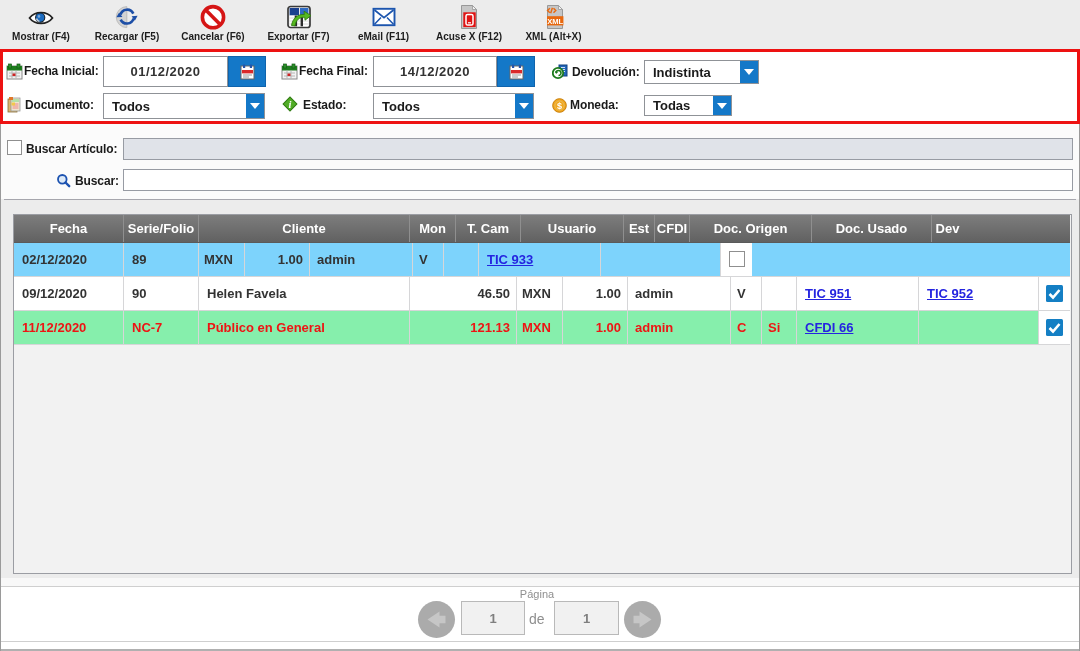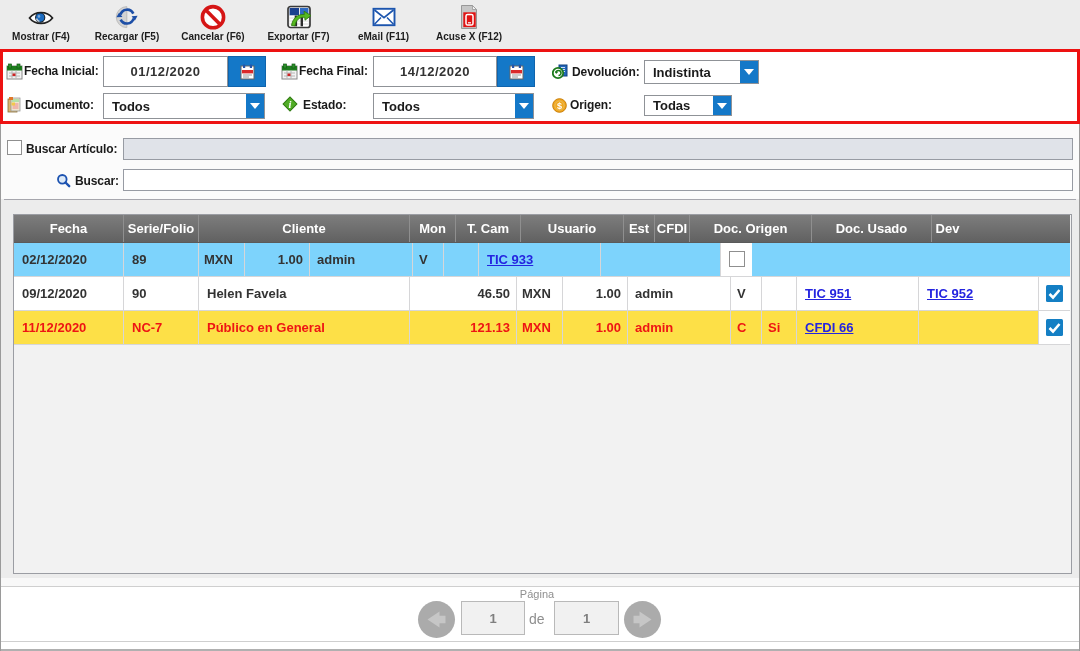--- a/index.html
+++ b/index.html
@@ -103,20 +103,30 @@
   <div class="tbtn" style="left:414px;">
     <svg class="ic" width="26" height="26" viewBox="0 0 26 26">
       <path d="M5.5 1.5 H16.5 L20.5 5.5 V24.5 H5.5 Z" fill="#c6c6c6" stroke="#989898" stroke-width="1"></path>
       <path d="M16.5 1.5 L16.5 5.5 L20.5 5.5 Z" fill="#f2f2f2" stroke="#989898" stroke-width=".8"></path>
       <rect x="7.3" y="8.3" width="12.4" height="14.8" fill="#e01414"></rect>
       <rect x="10" y="10.5" width="7" height="10.5" rx="1.6" fill="none" stroke="#fff" stroke-width="1.5"></rect>
       <path d="M12 18.8 h3" stroke="#fff" stroke-width="1.2"></path>
     </svg>
     <span class="lb">Acuse X (F12)</span>
   </div>
+  <div class="tbtn" style="left:498.5px;">
+    <svg class="ic" width="30" height="26" viewBox="0 0 30 26">
+      <path d="M8.5 1.5 H19.5 L23.5 5.5 V24.5 H8.5 Z" fill="#c6c6c6" stroke="#989898" stroke-width="1"></path>
+      <path d="M19.5 1.5 L19.5 5.5 L23.5 5.5 Z" fill="#f2f2f2" stroke="#989898" stroke-width=".8"></path>
+      <path d="M10.8 4.2 l-2.3 2.3 2.3 2.3 M14.5 4.2 l2.3 2.3 -2.3 2.3 M13.4 3.8 l-1.7 5.4" fill="none" stroke="#e8680e" stroke-width="1.4"></path>
+      <rect x="8" y="12.2" width="16.4" height="9.2" fill="#e8680e"></rect>
+      <text x="16.2" y="19.6" font-family="Liberation Sans,sans-serif" font-size="7.6" font-weight="bold" fill="#fff" text-anchor="middle">XML</text>
+    </svg>
+    <span class="lb">XML (Alt+X)</span>
+  </div>
 
   <div id="fpanel">
 
     <svg class="abs" style="left:3px;top:11px;" width="17" height="17" viewBox="0 0 17 17">
       <rect x="1" y="3" width="15" height="13" fill="#f3f3f3" stroke="#888" stroke-width="1"></rect>
       <rect x="1" y="3" width="15" height="4.5" fill="#1e7d1e"></rect>
       <rect x="2.5" y="1" width="3" height="4" fill="#2a8f2a" stroke="#145c14" stroke-width=".7"></rect>
       <rect x="11" y="1" width="3" height="4" fill="#2a8f2a" stroke="#145c14" stroke-width=".7"></rect>
       <path d="M3 10 h11 M3 13 h11 M6 7.5 v8 M10 7.5 v8" stroke="#b5b5b5" stroke-width="1" fill="none"></path>
       <rect x="6.5" y="10.5" width="3" height="2.5" fill="#cc2222"></rect>
@@ -184,21 +194,21 @@
     <div class="flabel" style="left:300px;top:46px;">Estado:</div>
     <div class="combo" style="left:370px;top:41px;width:161px;height:26px;">
       <span class="ctext">Todos</span>
         <span class="carrow" style="width:18px;"></span>
     </div>
     <svg class="abs" style="left:549px;top:46px;" width="15" height="15" viewBox="0 0 15 15">
       <circle cx="7.5" cy="7.5" r="6.8" fill="#f2a71d" stroke="#c97e06" stroke-width="1"></circle>
       <circle cx="7.5" cy="7.5" r="4.6" fill="none" stroke="#e5bc62" stroke-width="1"></circle>
       <text x="7.5" y="11" font-family="Liberation Sans,sans-serif" font-size="9" font-weight="bold" fill="#fff" text-anchor="middle">$</text>
     </svg>
-    <div class="flabel" style="left:567px;top:46px;">Origen:</div>
+    <div class="flabel" style="left:567px;top:46px;">Moneda:</div>
     <div class="combo" style="left:641px;top:43px;width:88px;height:21px;">
       <span class="ctext">Todas</span>
         <span class="carrow" style="width:18px;"></span>
     </div>
   </div>
 
   <div class="abs" style="left:0;top:124px;width:1080px;height:75px;background:#fbfbfb;border-left:1px solid #9a9a9a;border-right:1px solid #9a9a9a;box-sizing:border-box;"></div>
   <div class="abs" style="left:7px;top:140px;width:15px;height:15px;background:#fff;border:1px solid #8f8f8f;box-sizing:border-box;"></div>
   <div class="flabel" style="left:26px;top:141.5px;">Buscar Artículo:</div>
   <div class="sfield" style="left:123px;top:138px;width:950px;height:22px;background:#e0e3e9;"></div>
@@ -257,21 +267,21 @@
       <div class="tc l" style="width:120px;">
           <a class="lnk">TIC 952</a>
         </div>
       <div class="tc" style="width:31px;background:#fff;justify-content:center;">
         <svg width="17" height="17" viewBox="0 0 17 17">
             <rect width="17" height="17" rx="1.5" fill="#147fc4"></rect>
             <path d="M3.5 9 L7 12.5 L13.5 5" fill="none" stroke="#fff" stroke-width="2.6"></path>
           </svg>
       </div>
     </div>
-    <div class="trow" style="background:#fde047;color:#ee1414;text-align:center;">
+    <div class="trow" style="background:#86efac;color:#ee1414;text-align:center;">
       <div class="tc l" style="width:110px;">11/12/2020</div>
       <div class="tc l" style="width:75px;">NC-7</div>
       <div class="tc l" style="width:211px;">Público en General</div>
       <div class="tc r" style="width:107px;">121.13</div>
       <div class="tc l" style="width:46px;padding-left:5px;">MXN</div>
       <div class="tc r" style="width:65px;">1.00</div>
       <div class="tc l" style="width:103px;padding-left:7px;">admin</div>
       <div class="tc l" style="width:31px;padding-left:6px;">C</div>
       <div class="tc l" style="width:35px;padding-left:6px;">Si</div>
       <div class="tc l" style="width:122px;">

